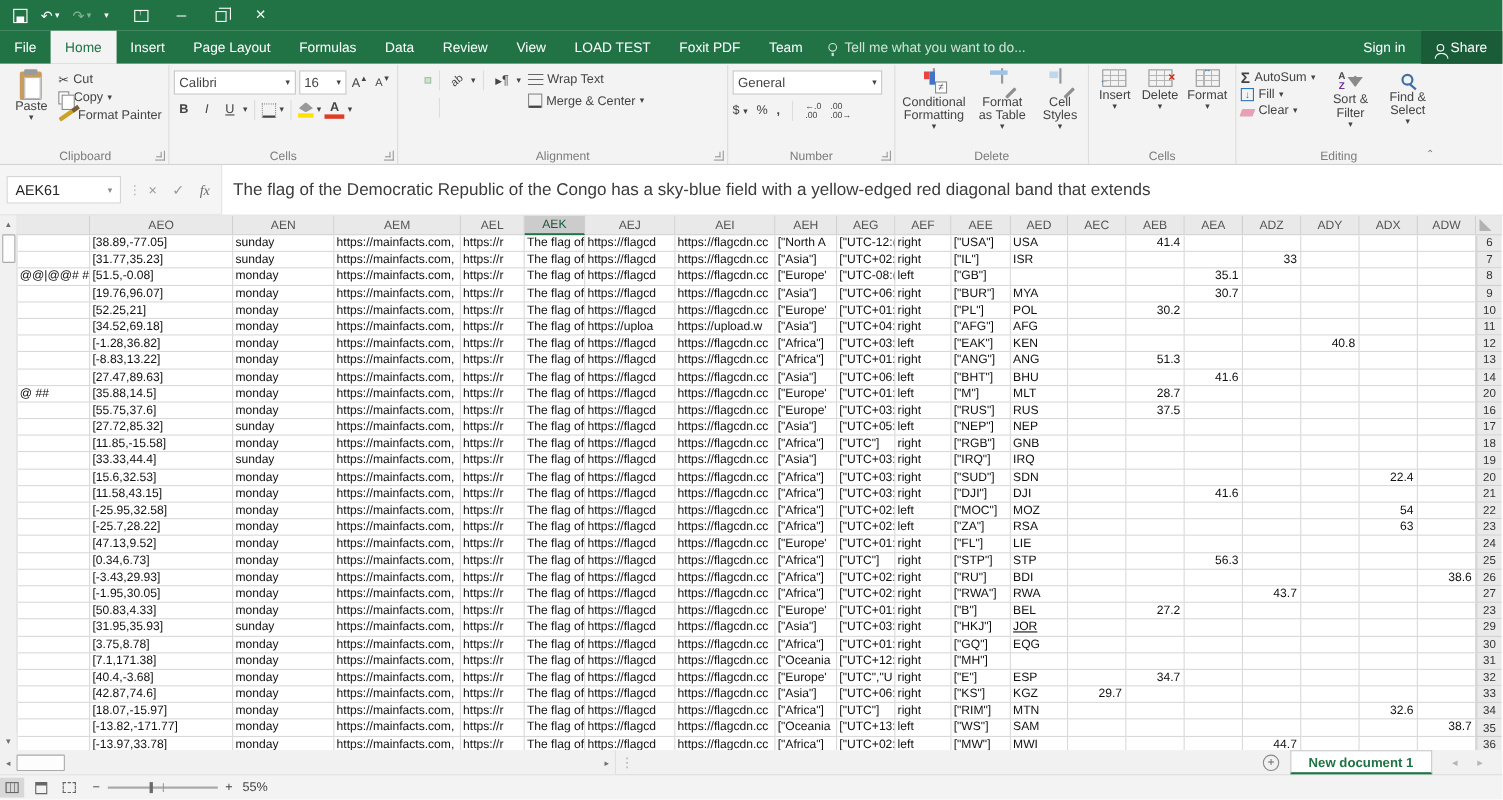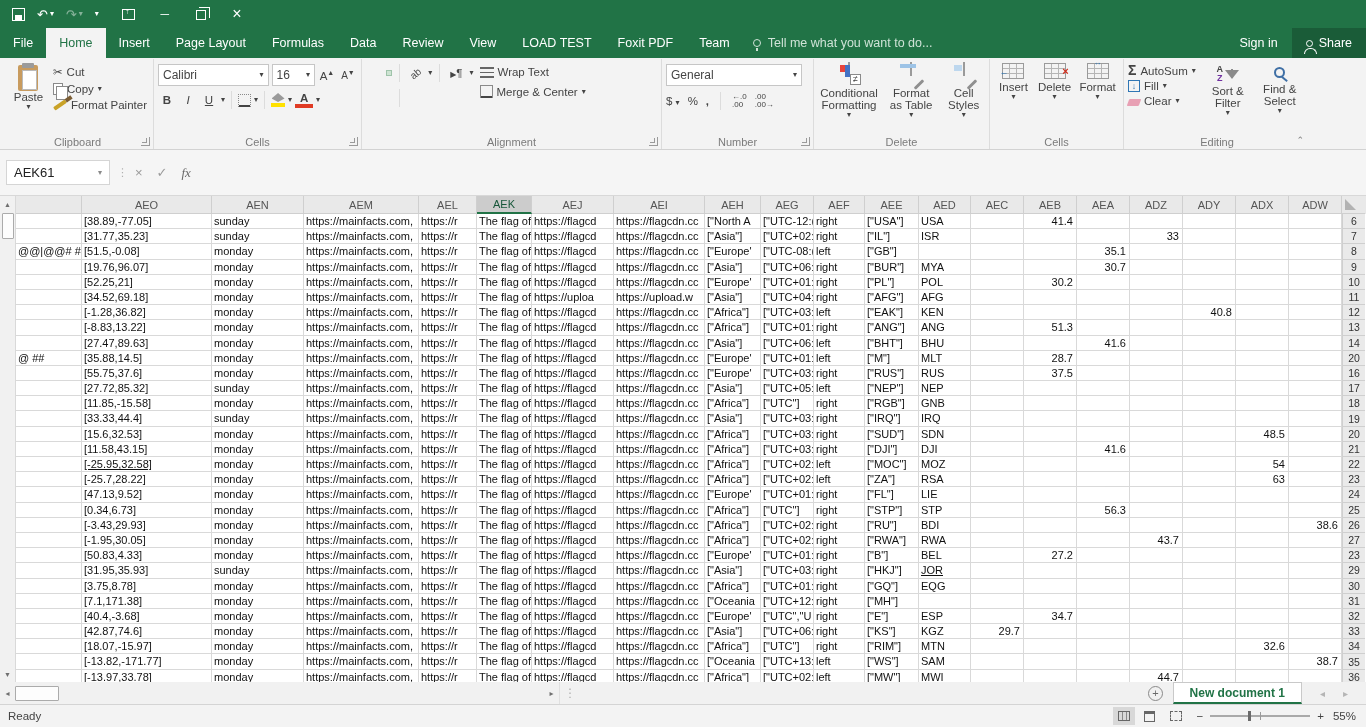--- a/index.html
+++ b/index.html
@@ -428,20 +428,21 @@
   <div class="namebox">
     <span>AEK61</span>
     <span class="caret" style="color:#8a8a8a">▾</span>
   </div>
   <span class="fdots">⋮</span>
   <div class="fbtns">
     <span>×</span>
     <span>✓</span>
     <span class="fx">fx</span>
   </div>
+  <div class="finput">The flag of the Democratic Republic of the Congo has a sky-blue field with a yellow-edged red diagonal band that extends</div>
 </div>
 
 <div class="sheetarea">
   <div class="vscroll">
     <span class="varrow">▲</span>
     <span class="vthumb"></span>
     <span class="vtrack"></span>
     <span class="varrow">▼</span>
   </div>
   <div class="sheetmain">
@@ -803,21 +804,21 @@
           <div class="cell" style="width: 56px;">["Africa"]</div>
           <div class="cell" style="width: 53px;">["UTC+03:</div>
           <div class="cell" style="width: 51px;">right</div>
           <div class="cell" style="width: 54px;">["SUD"]</div>
           <div class="cell" style="width: 52px;">SDN</div>
           <div class="cell" style="width: 53px;"></div>
           <div class="cell" style="width: 53px;"></div>
           <div class="cell" style="width: 53px;"></div>
           <div class="cell" style="width: 53px;"></div>
           <div class="cell" style="width: 53px;"></div>
-          <div class="cell num" style="width: 53px;">48.5</div>
+          <div class="cell num" style="width: 53px;">22.4</div>
           <div class="cell" style="width: 53px;"></div>
           <div class="rn">20</div>
         </div>
         <div class="grow">
           <div class="cell" style="width: 66px;"></div>
           <div class="cell" style="width: 130px;">[11.58,43.15]</div>
           <div class="cell" style="width: 92px;">monday</div>
           <div class="cell" style="width: 115px;">https://mainfacts.com,</div>
           <div class="cell" style="width: 58px;">https://r</div>
           <div class="cell" style="width: 55px;">The flag of</div>
@@ -832,21 +833,21 @@
           <div class="cell" style="width: 53px;"></div>
           <div class="cell num" style="width: 53px;">41.6</div>
           <div class="cell" style="width: 53px;"></div>
           <div class="cell" style="width: 53px;"></div>
           <div class="cell" style="width: 53px;"></div>
           <div class="cell" style="width: 53px;"></div>
           <div class="rn">21</div>
         </div>
         <div class="grow">
           <div class="cell" style="width: 66px;"></div>
-          <div class="cell" style="width: 130px; text-decoration: underline;">[-25.95,32.58]</div>
+          <div class="cell" style="width: 130px;">[-25.95,32.58]</div>
           <div class="cell" style="width: 92px;">monday</div>
           <div class="cell" style="width: 115px;">https://mainfacts.com,</div>
           <div class="cell" style="width: 58px;">https://r</div>
           <div class="cell" style="width: 55px;">The flag of</div>
           <div class="cell" style="width: 82px;">https://flagcd</div>
           <div class="cell" style="width: 91px;">https://flagcdn.cc</div>
           <div class="cell" style="width: 56px;">["Africa"]</div>
           <div class="cell" style="width: 53px;">["UTC+02:</div>
           <div class="cell" style="width: 51px;">left</div>
           <div class="cell" style="width: 54px;">["MOC"]</div>
@@ -1199,21 +1200,20 @@
       <span class="pluscirc">+</span>
     </span>
   <span class="sheettab">New document 1</span>
   <span class="tabnav">
     <span>◂</span>
     <span>▸</span>
   </span>
 </div>
 
 <div class="statusbar">
-  <span class="status-left">Ready</span>
   <div class="viewbtns">
     <span class="vb sel">
         <span class="vico1"></span>
       </span>
     <span class="vb">
         <span class="vico2"></span>
       </span>
     <span class="vb">
         <span class="vico3"></span>
       </span>

